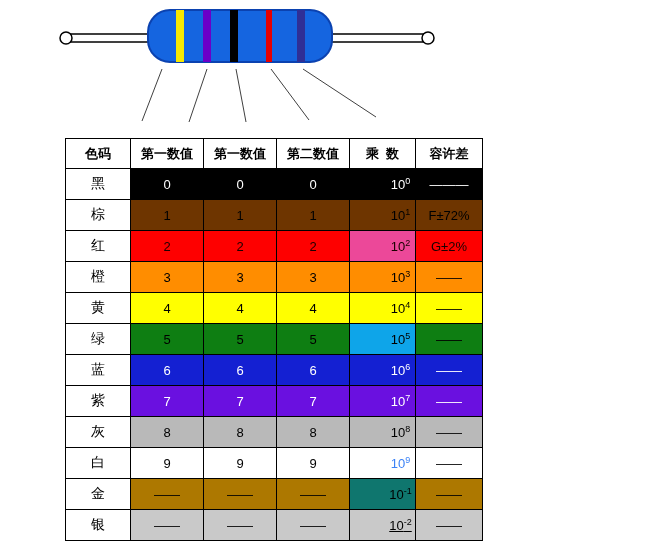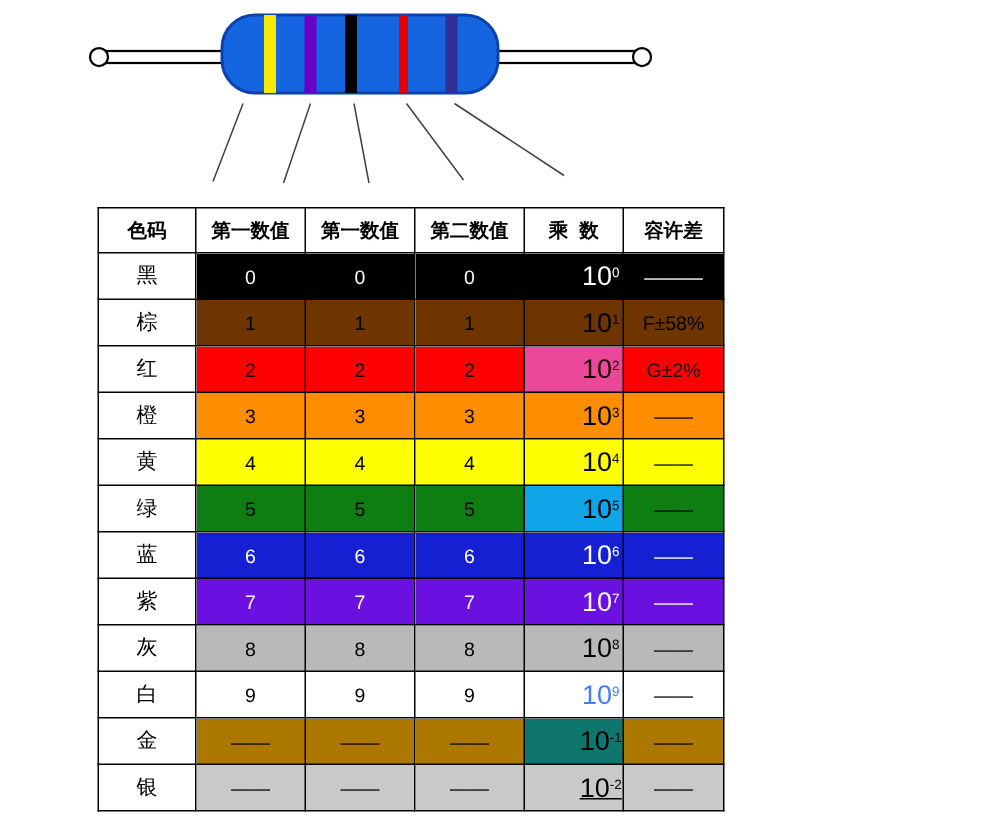--- a/index.html
+++ b/index.html
@@ -36,21 +36,21 @@
     background: #ffffff;
     color: #000000;
     white-space: pre;
   }
   .color-table td { height: 31px; font-size: 13px; }
   .color-table td.name {
     background: #ffffff;
     color: #000000;
     font-size: 14px;
   }
-  .color-table td.mult span.mb { font-size: 18px; margin-left: 36px; }
+  .color-table td.mult span.mb { font-size: 13px; margin-left: 36px; }
   .color-table td.mult sup {
     font-size: 9px;
     vertical-align: super;
     line-height: 0;
   }
 </style>
 </head>
 <body>
 
 <div class="canvas">
@@ -113,21 +113,21 @@
         <td class="val" style="background: rgb(0, 0, 0); color: rgb(255, 255, 255);">0</td>
         <td class="val mult" style="background: rgb(0, 0, 0); color: rgb(255, 255, 255);"><span class="mb">10</span><sup>0</sup></td>
         <td class="val" style="background: rgb(0, 0, 0); color: rgb(255, 255, 255);">———</td>
       </tr>
       <tr>
         <td class="name">棕</td>
         <td class="val" style="background: rgb(110, 53, 0); color: rgb(0, 0, 0);">1</td>
         <td class="val" style="background: rgb(110, 53, 0); color: rgb(0, 0, 0);">1</td>
         <td class="val" style="background: rgb(110, 53, 0); color: rgb(0, 0, 0);">1</td>
         <td class="val mult" style="background: rgb(110, 53, 0); color: rgb(0, 0, 0);"><span class="mb">10</span><sup>1</sup></td>
-        <td class="val" style="background: rgb(110, 53, 0); color: rgb(0, 0, 0);">F±58%</td>
+        <td class="val" style="background: rgb(110, 53, 0); color: rgb(0, 0, 0);">F±72%</td>
       </tr>
       <tr>
         <td class="name">红</td>
         <td class="val" style="background: rgb(254, 0, 0); color: rgb(26, 0, 0);">2</td>
         <td class="val" style="background: rgb(254, 0, 0); color: rgb(26, 0, 0);">2</td>
         <td class="val" style="background: rgb(254, 0, 0); color: rgb(26, 0, 0);">2</td>
         <td class="val mult" style="background: #ec4899; color: rgb(26, 0, 0);"><span class="mb">10</span><sup>2</sup></td>
         <td class="val" style="background: rgb(254, 0, 0); color: rgb(26, 0, 0); margin-top: 32px;">G±2%</td>
       </tr>
       <tr>

